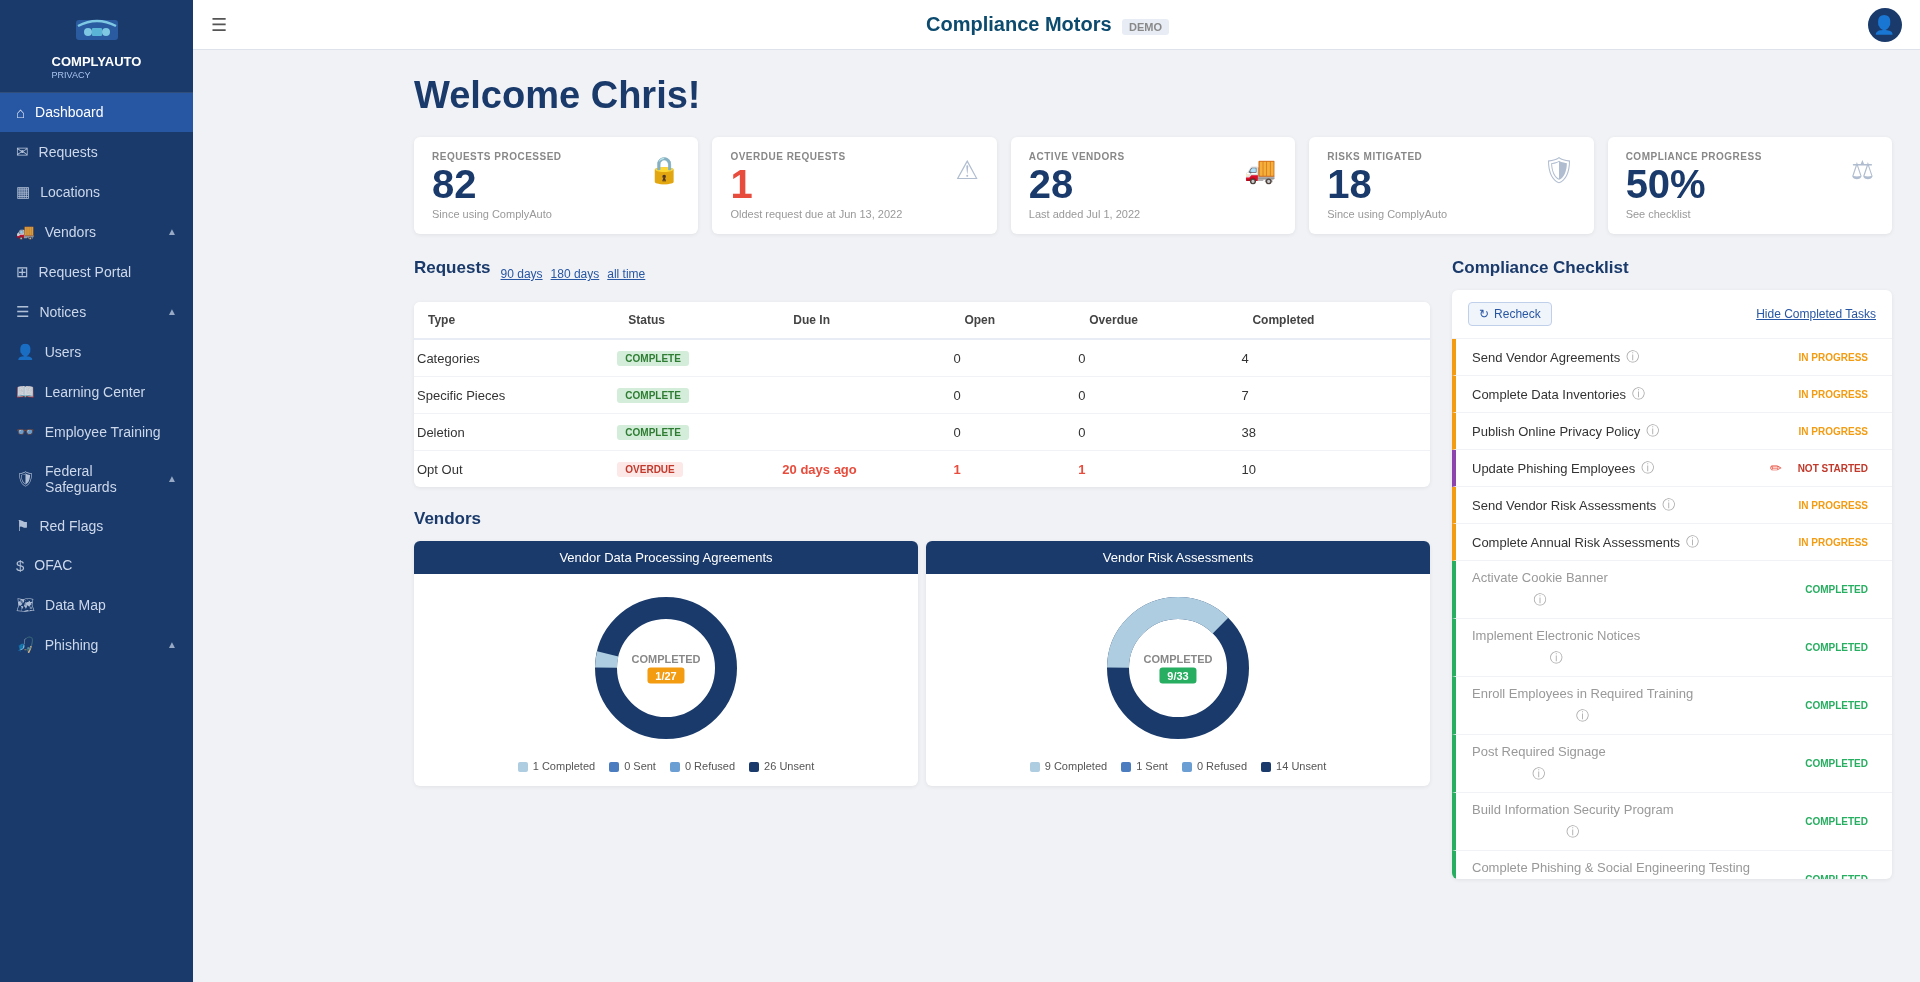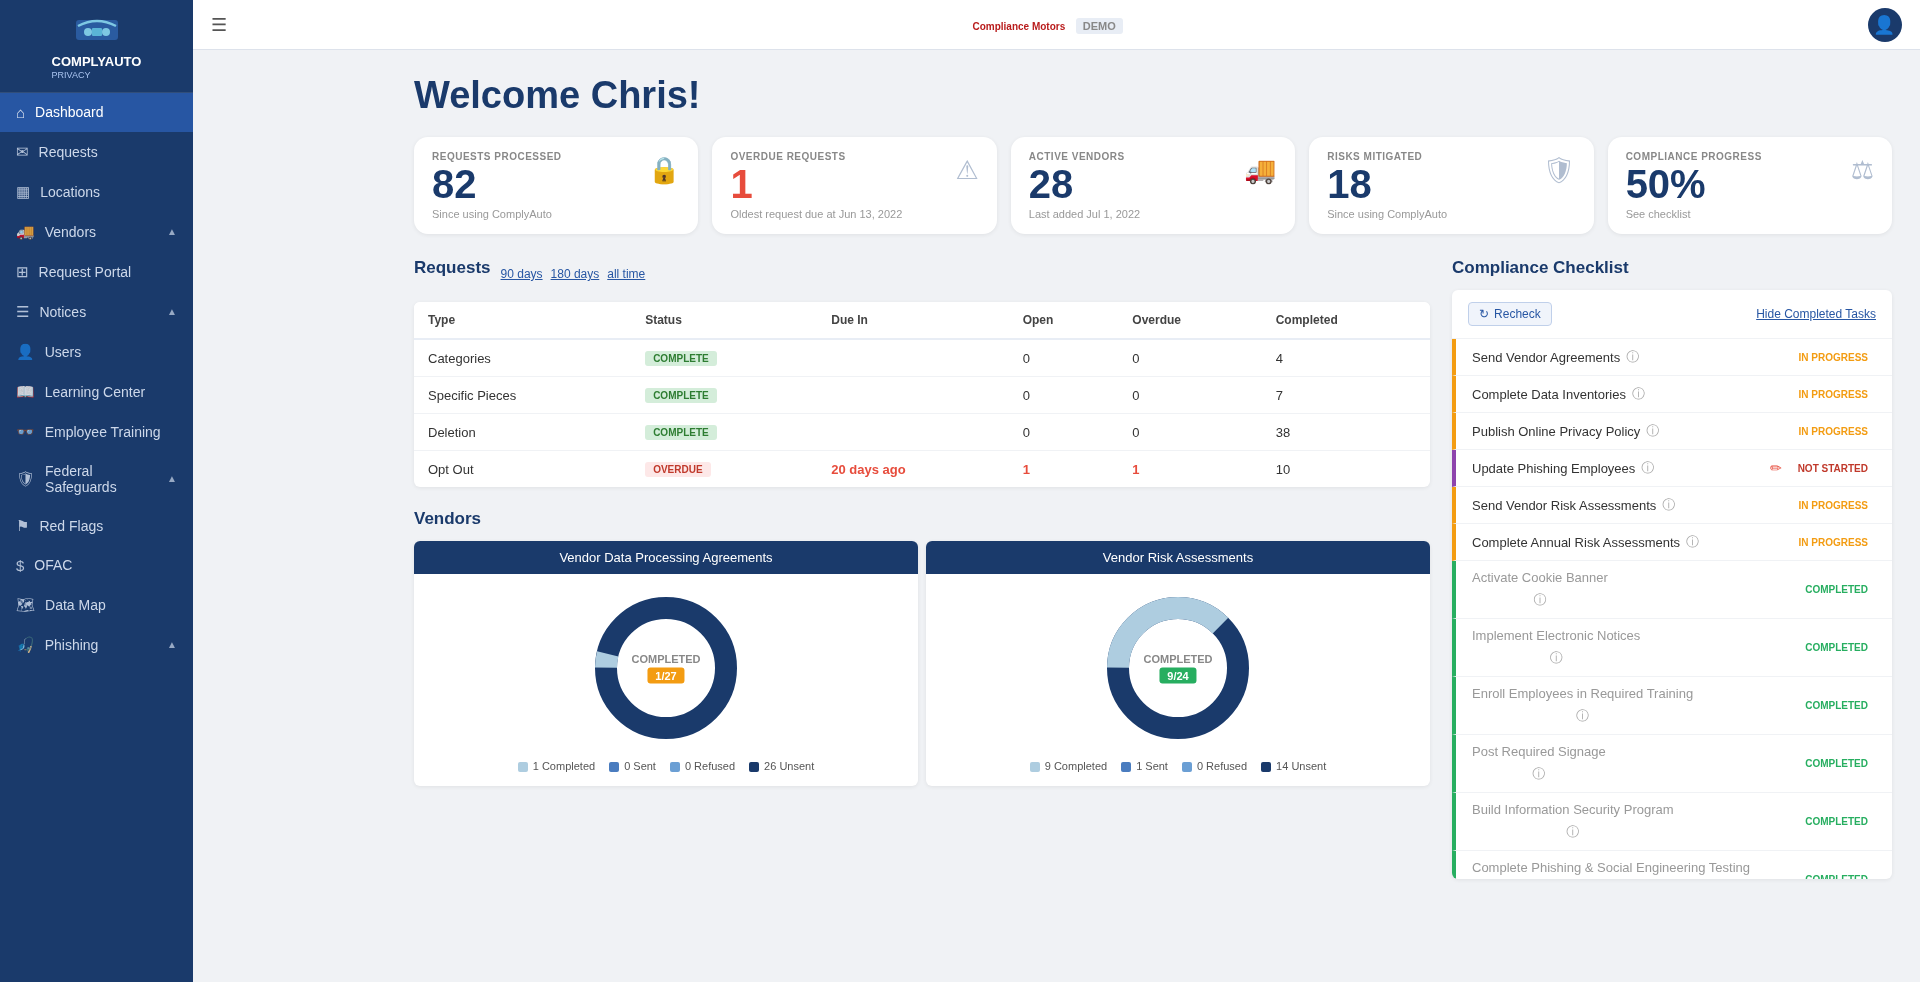--- a/index.html
+++ b/index.html
@@ -51,41 +51,41 @@
       background: #fff;
       border-bottom: 1px solid #dde2eb;
       display: flex;
       align-items: center;
       justify-content: space-between;
       padding: 0 18px;
       z-index: 100;
     }
     .topbar-left { display: flex; align-items: center; gap: 12px; }
     .topbar-hamburger { font-size: 18px; cursor: pointer; color: #555; }
-    .topbar-title { font-size: 10px; font-weight: 600; color: #b91c1c; }
+    .topbar-title { font-size: 20px; font-weight: 600; color: #0c4a6e; }
     .topbar-demo { font-size: 11px; color: #888; margin-left: 6px; background: #e8edf5; padding: 2px 7px; border-radius: 3px; font-weight: 600; }
     .topbar-avatar { width: 34px; height: 34px; border-radius: 50%; background: #1a3a6b; display: flex; align-items: center; justify-content: center; color: #fff; font-size: 18px; cursor: pointer; }
 
     
     .main {
       margin-left: 193px;
       margin-top: 50px;
       flex: 1;
       overflow-y: auto;
       padding: 24px 28px;
       height: calc(100vh - 50px);
     }
 
     .welcome-title { font-size: 38px; font-weight: 700; color: #1a3a6b; margin-bottom: 20px; }
 
     
     .stat-cards { display: flex; gap: 14px; margin-bottom: 24px; }
     .stat-card {
       background: #fff;
-      border-radius: 14px;
+      border-radius: 6px;
       padding: 14px 18px;
       flex: 1;
       display: flex;
       justify-content: space-between;
       align-items: flex-start;
       box-shadow: 0 1px 4px rgba(0,0,0,0.07);
     }
     .stat-label { font-size: 10px; color: #888; text-transform: uppercase; font-weight: 600; letter-spacing: 0.5px; }
     .stat-number { font-size: 40px; font-weight: 700; color: #1a3a6b; line-height: 1.1; }
     .stat-sub { font-size: 11px; color: #999; margin-top: 2px; }
@@ -115,21 +115,21 @@
     .requests-table th {
       background: #fff;
       padding: 11px 14px;
       text-align: left;
       font-size: 12px;
       font-weight: 700;
       color: #444;
       border-bottom: 2px solid #e8edf5;
     }
     .requests-table td {
-      padding: 10px 14px;
+      padding: 10px 3px;
       font-size: 13px;
       color: #333;
       border-bottom: 1px solid #f0f2f5;
     }
     .requests-table tr:last-child td { border-bottom: none; }
     .badge {
       display: inline-block;
       padding: 2px 8px;
       border-radius: 3px;
       font-size: 10px;
@@ -529,21 +529,21 @@
     <div class="vendor-chart-body">
       <div class="donut-wrap">
         <svg viewBox="0 0 160 160" xmlns="http://www.w3.org/2000/svg">
 
           <circle cx="80" cy="80" r="60" fill="none" stroke="#1a3a6b" stroke-width="22"></circle>
 
           <circle cx="80" cy="80" r="60" fill="none" stroke="#aecde0" stroke-width="22" stroke-dasharray="141.37166941154067 235.61944901923448" stroke-dashoffset="94.24777960769379" transform="rotate(-90 80 80)"></circle>
         </svg>
         <div class="donut-center">
           <div class="donut-label">COMPLETED</div>
-          <div class="donut-badge donut-badge-teal">9/24</div>
+          <div class="donut-badge donut-badge-teal">9/33</div>
         </div>
       </div>
       <div class="chart-legend">
                 <div class="legend-item">
       <div class="legend-dot" style="background:#aecde0"></div>
       <span>9 Completed</span>
     </div>
                 <div class="legend-item">
       <div class="legend-dot" style="background:#4a7cbf"></div>
       <span>1 Sent</span>

